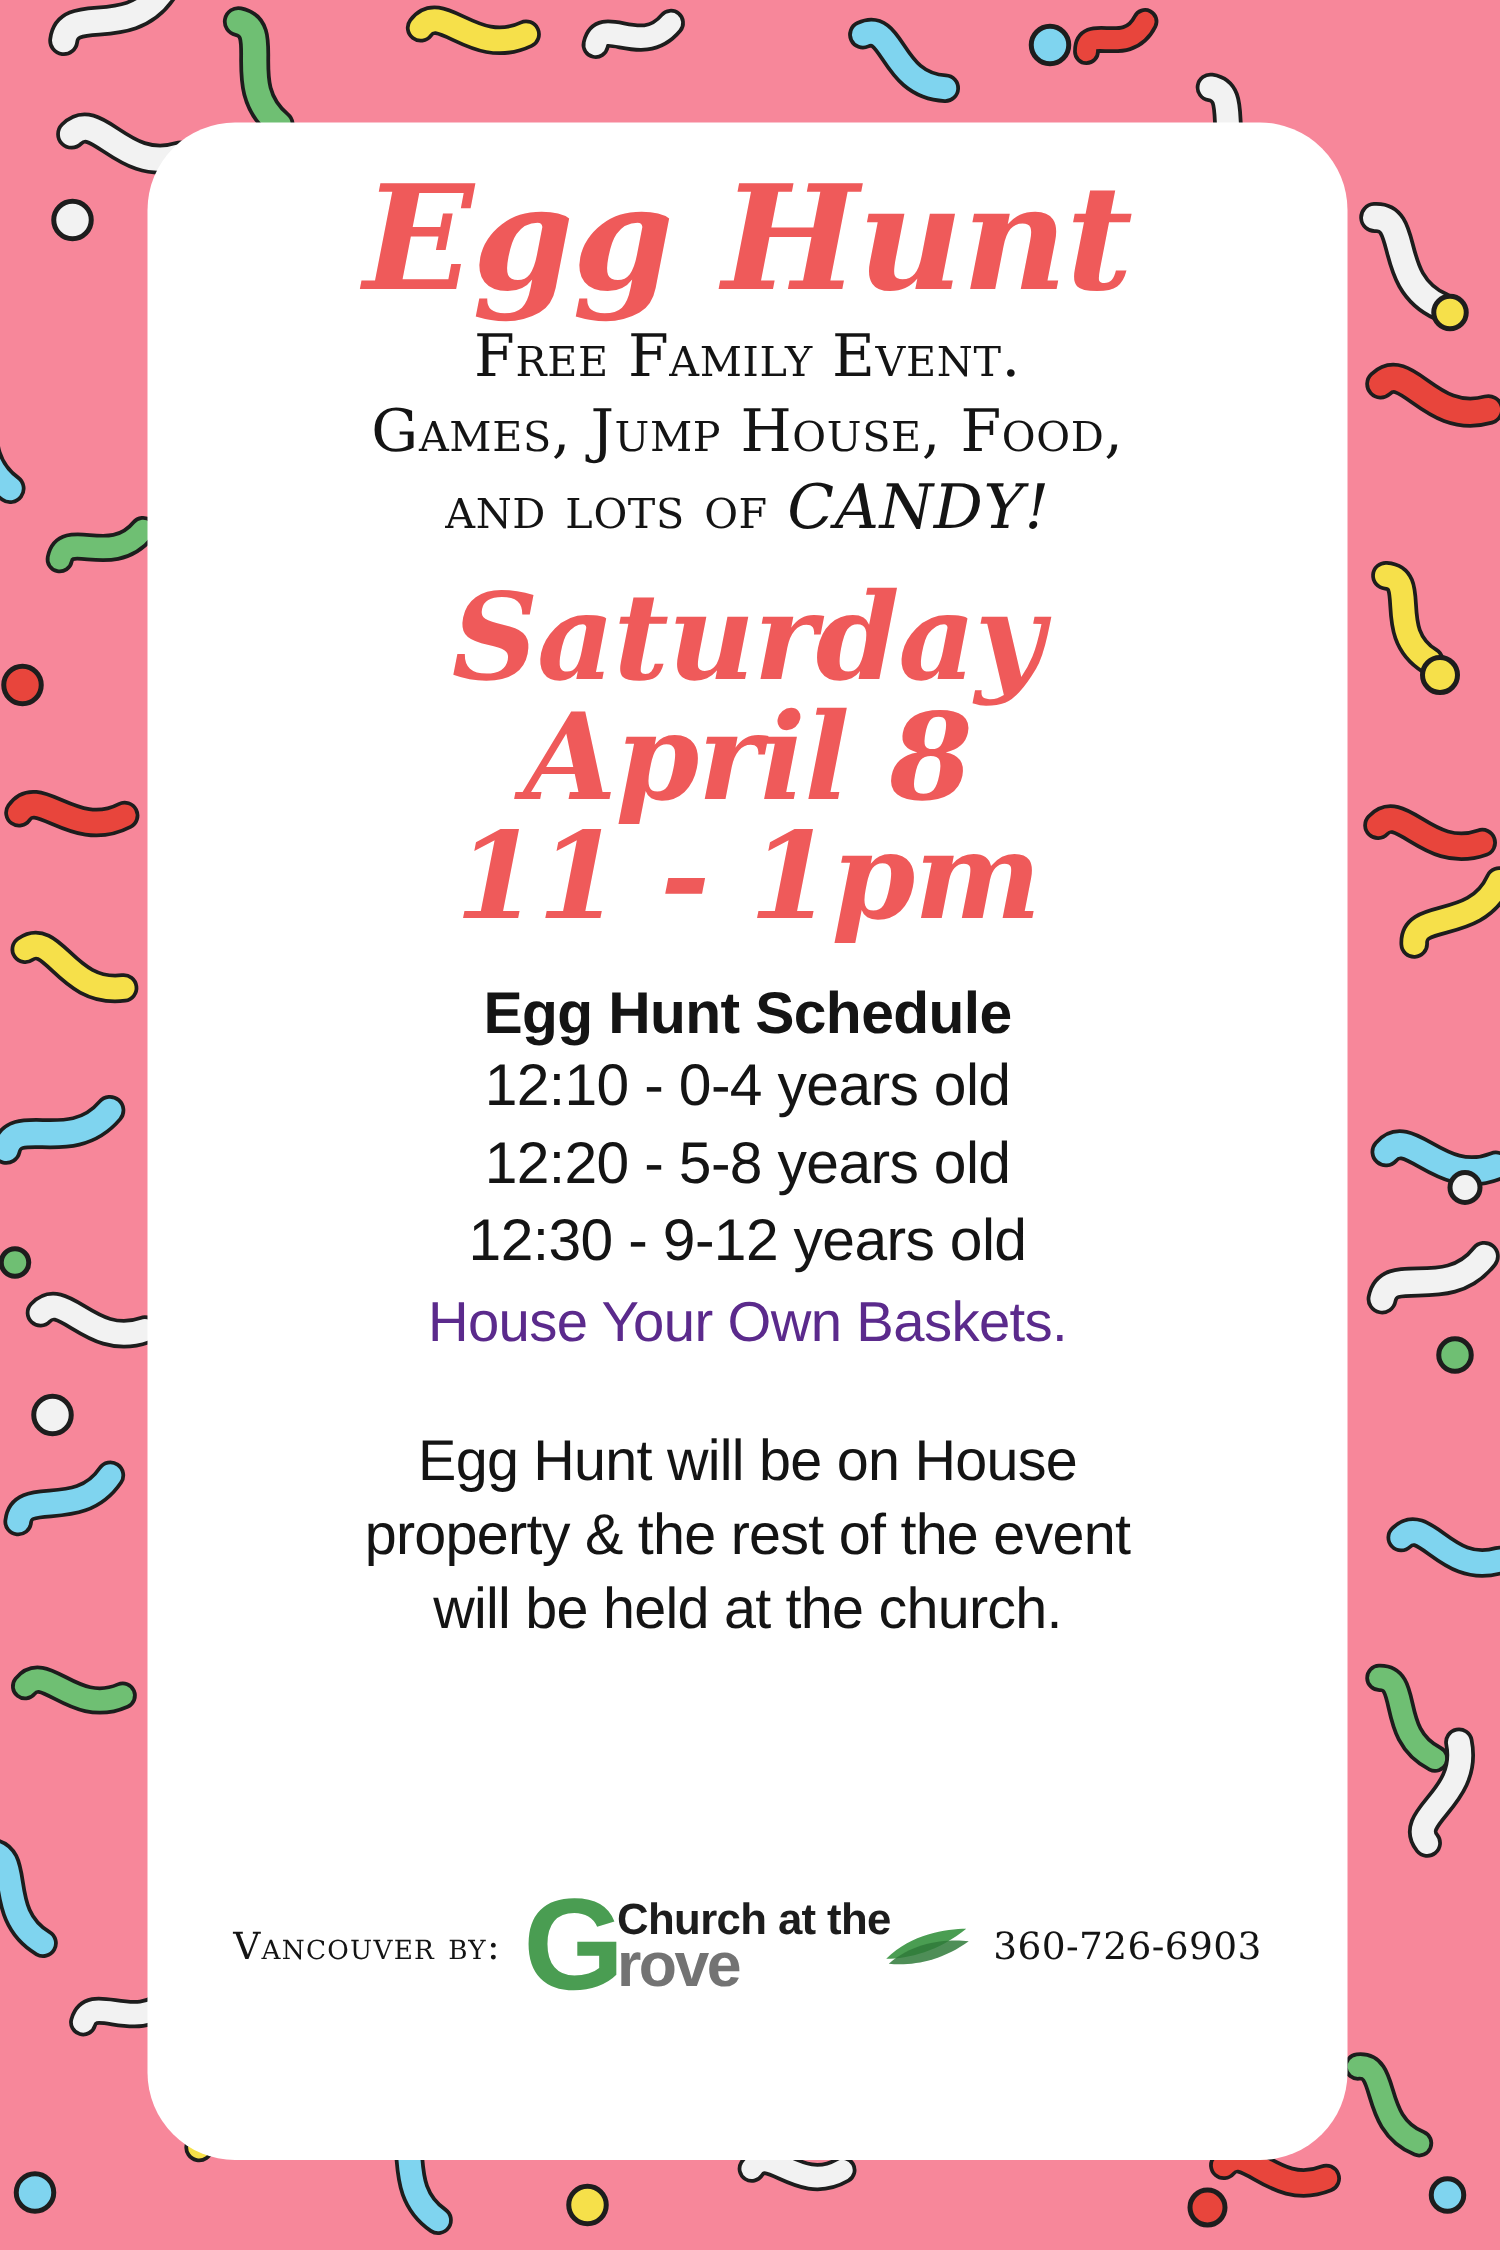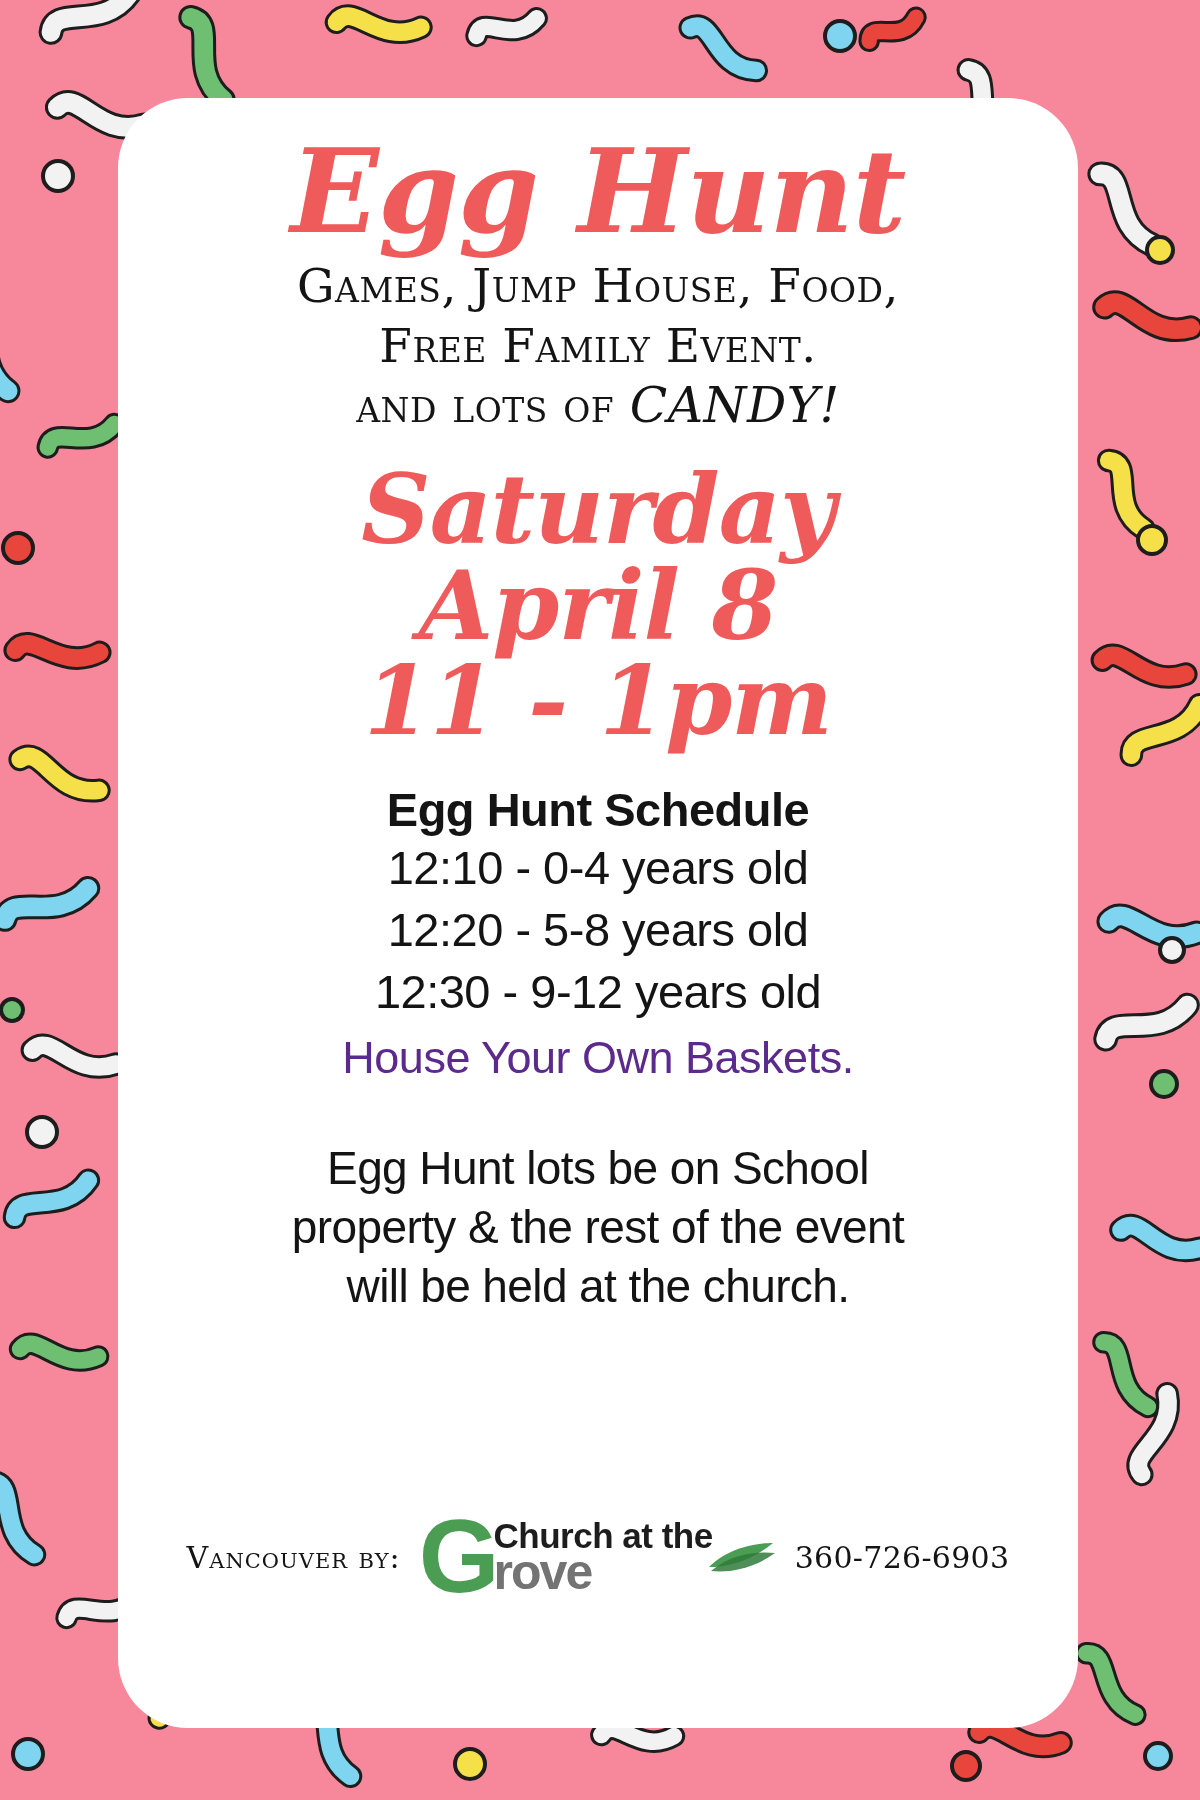--- a/index.html
+++ b/index.html
@@ -354,43 +354,43 @@
         <circle cx="1158" cy="1756" r="13" fill="#7fd4ef" stroke="#1d1d1d" stroke-width="4"></circle>
         <circle cx="1172" cy="950" r="12" fill="#f2f2f2" stroke="#1d1d1d" stroke-width="4"></circle>
         <circle cx="12" cy="1010" r="11" fill="#6fbf73" stroke="#1d1d1d" stroke-width="4"></circle>
       </svg></div>
 
   <div id="card">
 
     <div class="title">Egg Hunt</div>
 
     <div class="subline">
+      <div>Free Family Event.</div>
       <div>Games, Jump House, Food,</div>
-      <div>Free Family Event.</div>
       <div>
         <span>and lots of </span><span class="caps-emph">CANDY!</span>
       </div>
     </div>
 
     <div class="datewrap">
       <div class="dateline">Saturday</div>
       <div class="dateline">April 8</div>
       <div class="dateline">11 - 1pm</div>
     </div>
 
     <div>
       <div class="sched-head">Egg Hunt Schedule</div>
       <div class="sched-row">12:10 - 0-4 years old</div>
       <div class="sched-row">12:20 - 5-8 years old</div>
       <div class="sched-row">12:30 - 9-12 years old</div>
       <div class="baskets">House Your Own Baskets.</div>
     </div>
 
     <div class="notice">
-      <div>Egg Hunt lots be on School</div>
+      <div>Egg Hunt will be on House</div>
       <div>property &amp; the rest of the event</div>
       <div>will be held at the church.</div>
     </div>
 
     <div class="sponsor-row">
       <div class="sponsored-by">Vancouver by:</div>
 
       <div class="logo">
         <span class="logo-g">G</span>
         <span class="logo-text">

